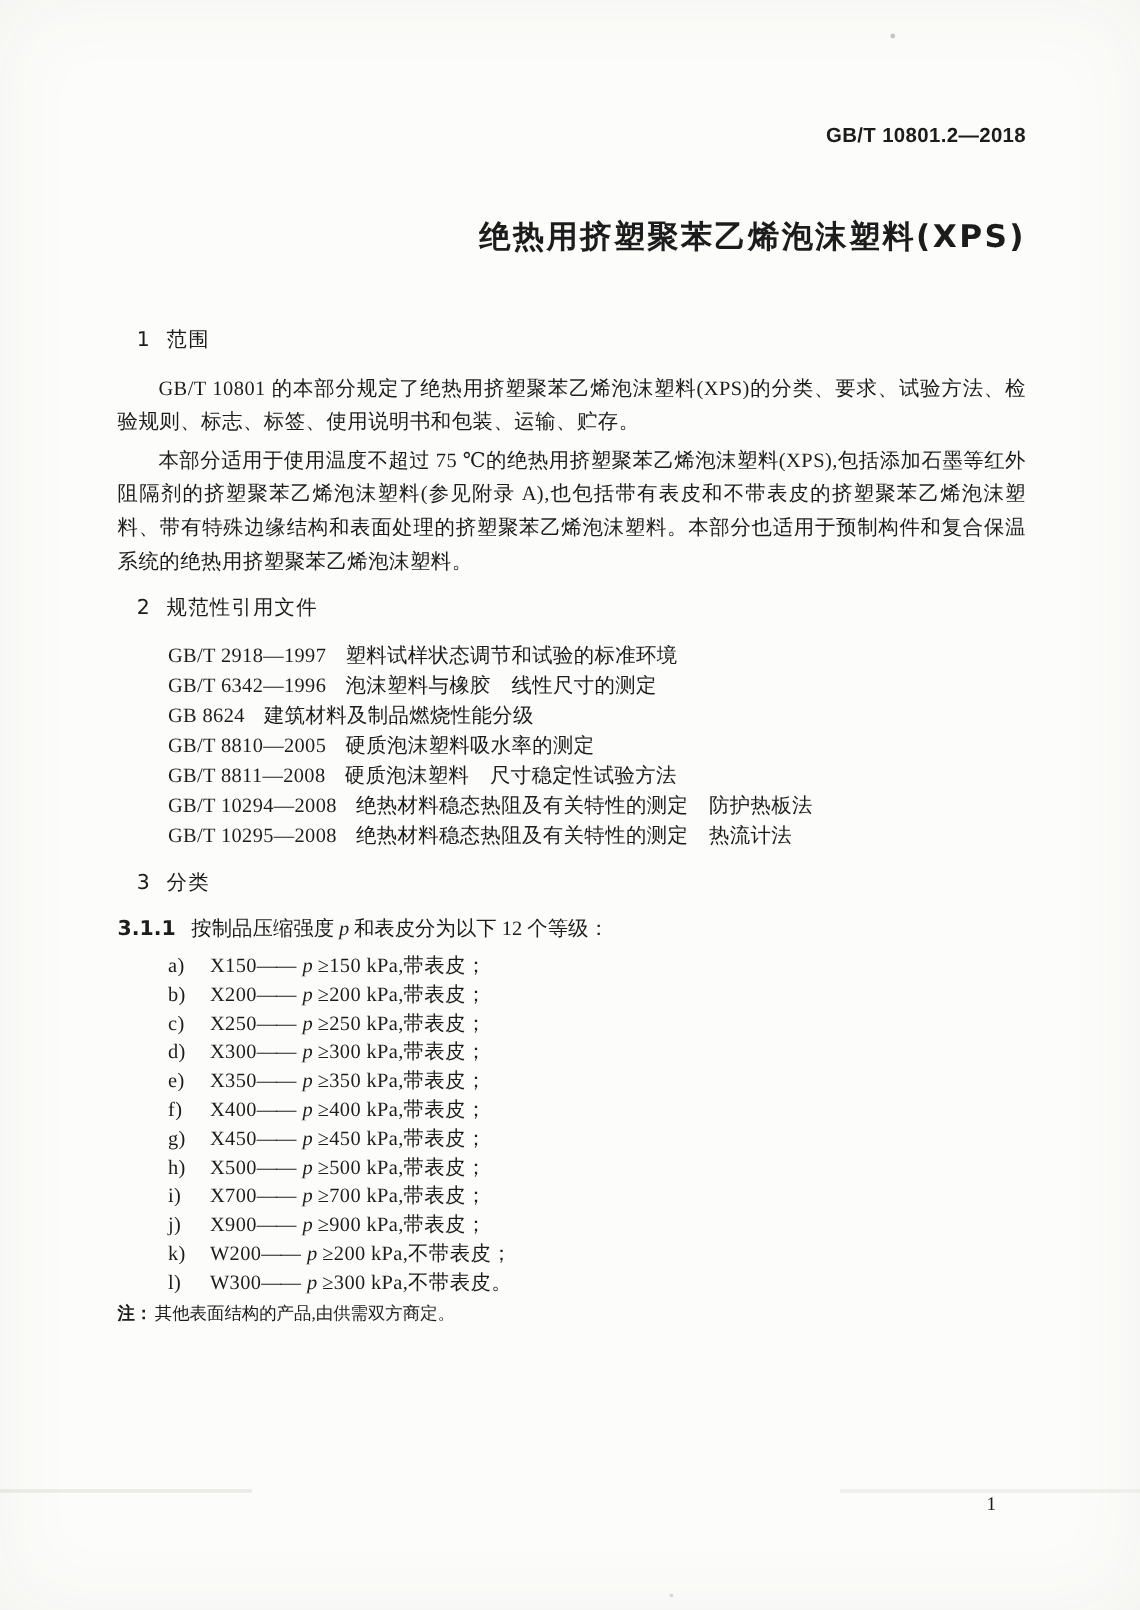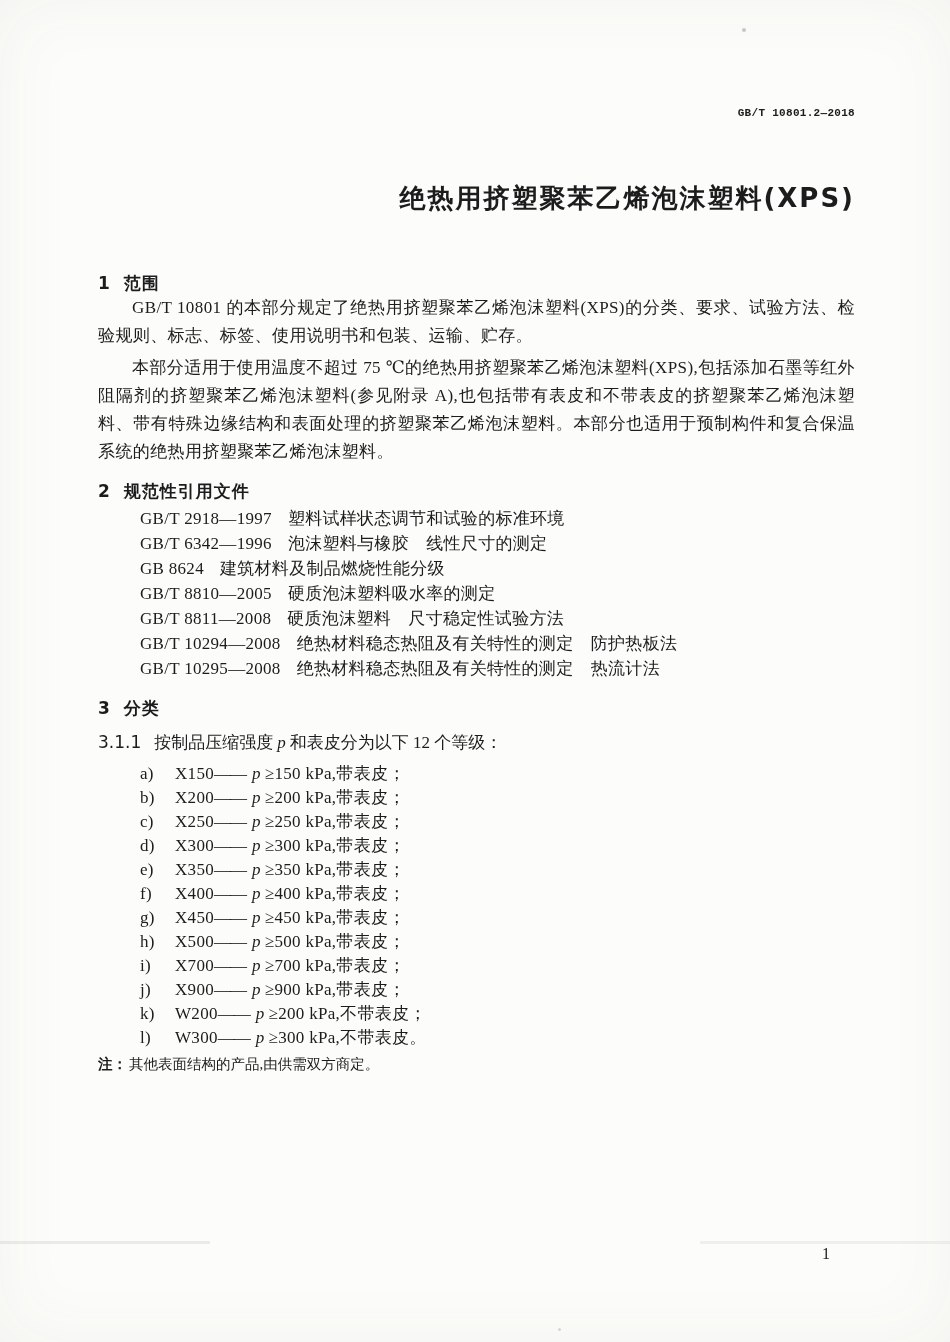--- a/index.html
+++ b/index.html
@@ -15,59 +15,59 @@
     color:#1c1c1c;
     box-shadow:inset 0 0 70px rgba(70,70,60,0.05);
     overflow:hidden;
   }
   .content{
     padding:103px 95px 0 98px;
   }
   
   .doc-code{
     text-align:right;
-    font-family:Liberation Mono, monospace;
+    font-family:Liberation Sans, sans-serif;
     font-weight:bold;
-    font-size:11px;
+    font-size:17px;
     line-height:20px;
     letter-spacing:0.3px;
   }
   
   .doc-title{
     margin:58px 0 0 0;
     text-align:right;
     font-family:"DejaVu Sans","Liberation Sans",sans-serif;
     font-weight:bold;
     font-size:26px;
     line-height:34px;
     letter-spacing:2px;
   }
   
   .h-sec{
-    margin:0;
+    margin:16px;
     font-family:"DejaVu Sans","Liberation Sans",sans-serif;
-    font-weight:bold;
+    font-weight:normal;
     font-size:17px;
     line-height:22px;
     letter-spacing:1px;
   }
   .h-sec .sec-num{display:inline-block;margin-right:14px;letter-spacing:0;}
   .h1-scope{margin-top:57px;}
   .h2-normative{margin-top:14px;}
   .h3-class{margin-top:16px;}
   .h-sub{margin-top:16px;font-size:16.5px;}
   
   .clause{
     margin-top:12px;
     font-size:17px;
     line-height:22px;
   }
   .clause .clause-num{
     font-family:"DejaVu Sans","Liberation Sans",sans-serif;
-    font-weight:normal;
+    font-weight:bold;
     margin-right:13px;
   }
   .var{font-style:italic;font-family:"Liberation Serif","DejaVu Serif",serif;margin:0 4px;}
   
   .para{
     margin:0;
     font-size:17px;
     line-height:28px;
     text-align:justify;
     text-indent:2em;

